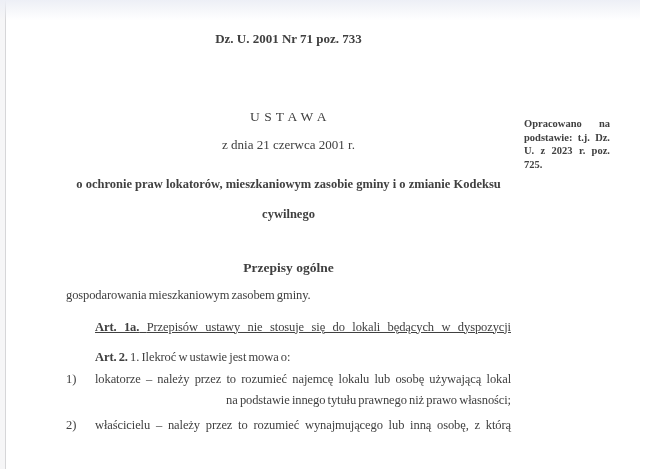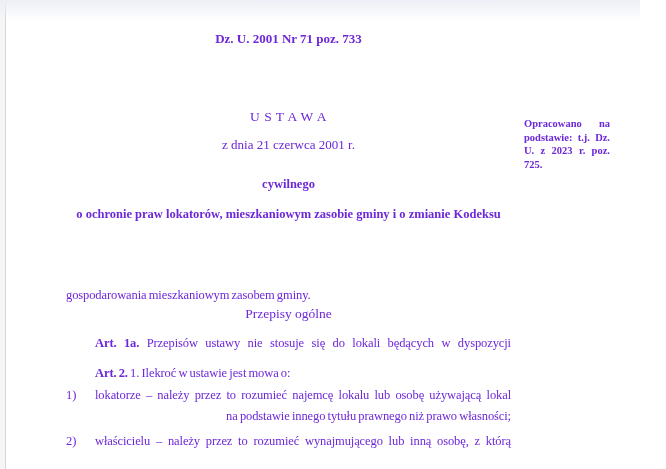--- a/index.html
+++ b/index.html
@@ -3,21 +3,21 @@
 <meta charset="utf-8">
 <style>
   html, body { margin: 0; padding: 0; background: #ffffff; }
   .screen {
     position: relative;
     width: 640px;
     height: 469px;
     background: #ffffff;
     overflow: hidden;
     font-family: "Liberation Serif", "DejaVu Serif", serif;
-    color: #6d28d9;
+    color: #404040;
   }
   .gutter {
     position: absolute; left: 0; top: 0; width: 5px; height: 100%;
     background: #f6f6f7; border-right: 1px solid #d6d6d8;
   }
   .topfade {
     position: absolute; left: 0; top: 0; width: 100%; height: 24px;
     background: linear-gradient(180deg, #edeff6 0%, rgba(255,255,255,0) 85%);
     pointer-events: none;
   }
@@ -26,53 +26,53 @@
   .docnum   { top: 31px;  font-weight: bold; font-size: 13px; }
   .acttitle { top: 109px; font-weight: normal; font-size: 13.5px; letter-spacing: 0.5px; }
   .actdate  { top: 137px; font-size: 13px; }
   .subject  { top: 169px; font-weight: bold; font-size: 12.5px; line-height: 30px; }
   .sidenote {
     left: 524px; top: 117px; width: 86px;
     font-weight: bold; font-size: 10.5px; line-height: 13.5px;
     text-align: justify;
   }
   .chapter   { top: 232px; font-size: 13px; }
-  .chaptitle { top: 260px; font-weight: normal; font-size: 13.5px; margin-top: 46px; }
+  .chaptitle { top: 260px; font-weight: bold; font-size: 13.5px; }
   .bodycol {
     left: 66px; top: 285px; width: 445px;
     font-size: 12.5px; line-height: 21.5px;
     letter-spacing: -0.1px; word-spacing: -0.8px;
   }
   .line { min-height: 21.5px; }
   .ind { text-indent: 29px; }
   .stretch { text-align: justify; text-align-last: justify; }
   .li { position: relative; padding-left: 29px; text-align: right; }
   .li .num { position: absolute; left: 0; top: 0; }
-  .mt10 { margin-top: 26px; }
+  .mt10 { margin-top: 10px; text-decoration: underline; }
   .mt9  { margin-top: 9px; }
   .mt3  { margin-top: 3.5px; }
   b { font-weight: bold; }
 </style>
 </head>
 <body>
 
 <div class="screen">
 
   <div class="gutter"></div>
   <div class="topfade"></div>
 
   <div class="abs col-center docnum">Dz. U. 2001 Nr 71 poz. 733</div>
 
   <div class="abs col-center acttitle">U S T A W A</div>
 
   <div class="abs col-center actdate">z dnia 21 czerwca 2001 r.</div>
 
   <div class="abs col-center subject">
+    <div>o ochronie praw lokatorów, mieszkaniowym zasobie gminy i o zmianie Kodeksu</div>
     <div>cywilnego</div>
-    <div>o ochronie praw lokatorów, mieszkaniowym zasobie gminy i o zmianie Kodeksu</div>
   </div>
 
   <div class="abs sidenote">Opracowano na podstawie: t.j. Dz. U. z 2023 r. poz. 725.</div>
 
 
   <div class="abs col-center chaptitle">Przepisy ogólne</div>
 
   <div class="abs bodycol">
 
     <div class="line">gospodarowania mieszkaniowym zasobem gminy.</div>

